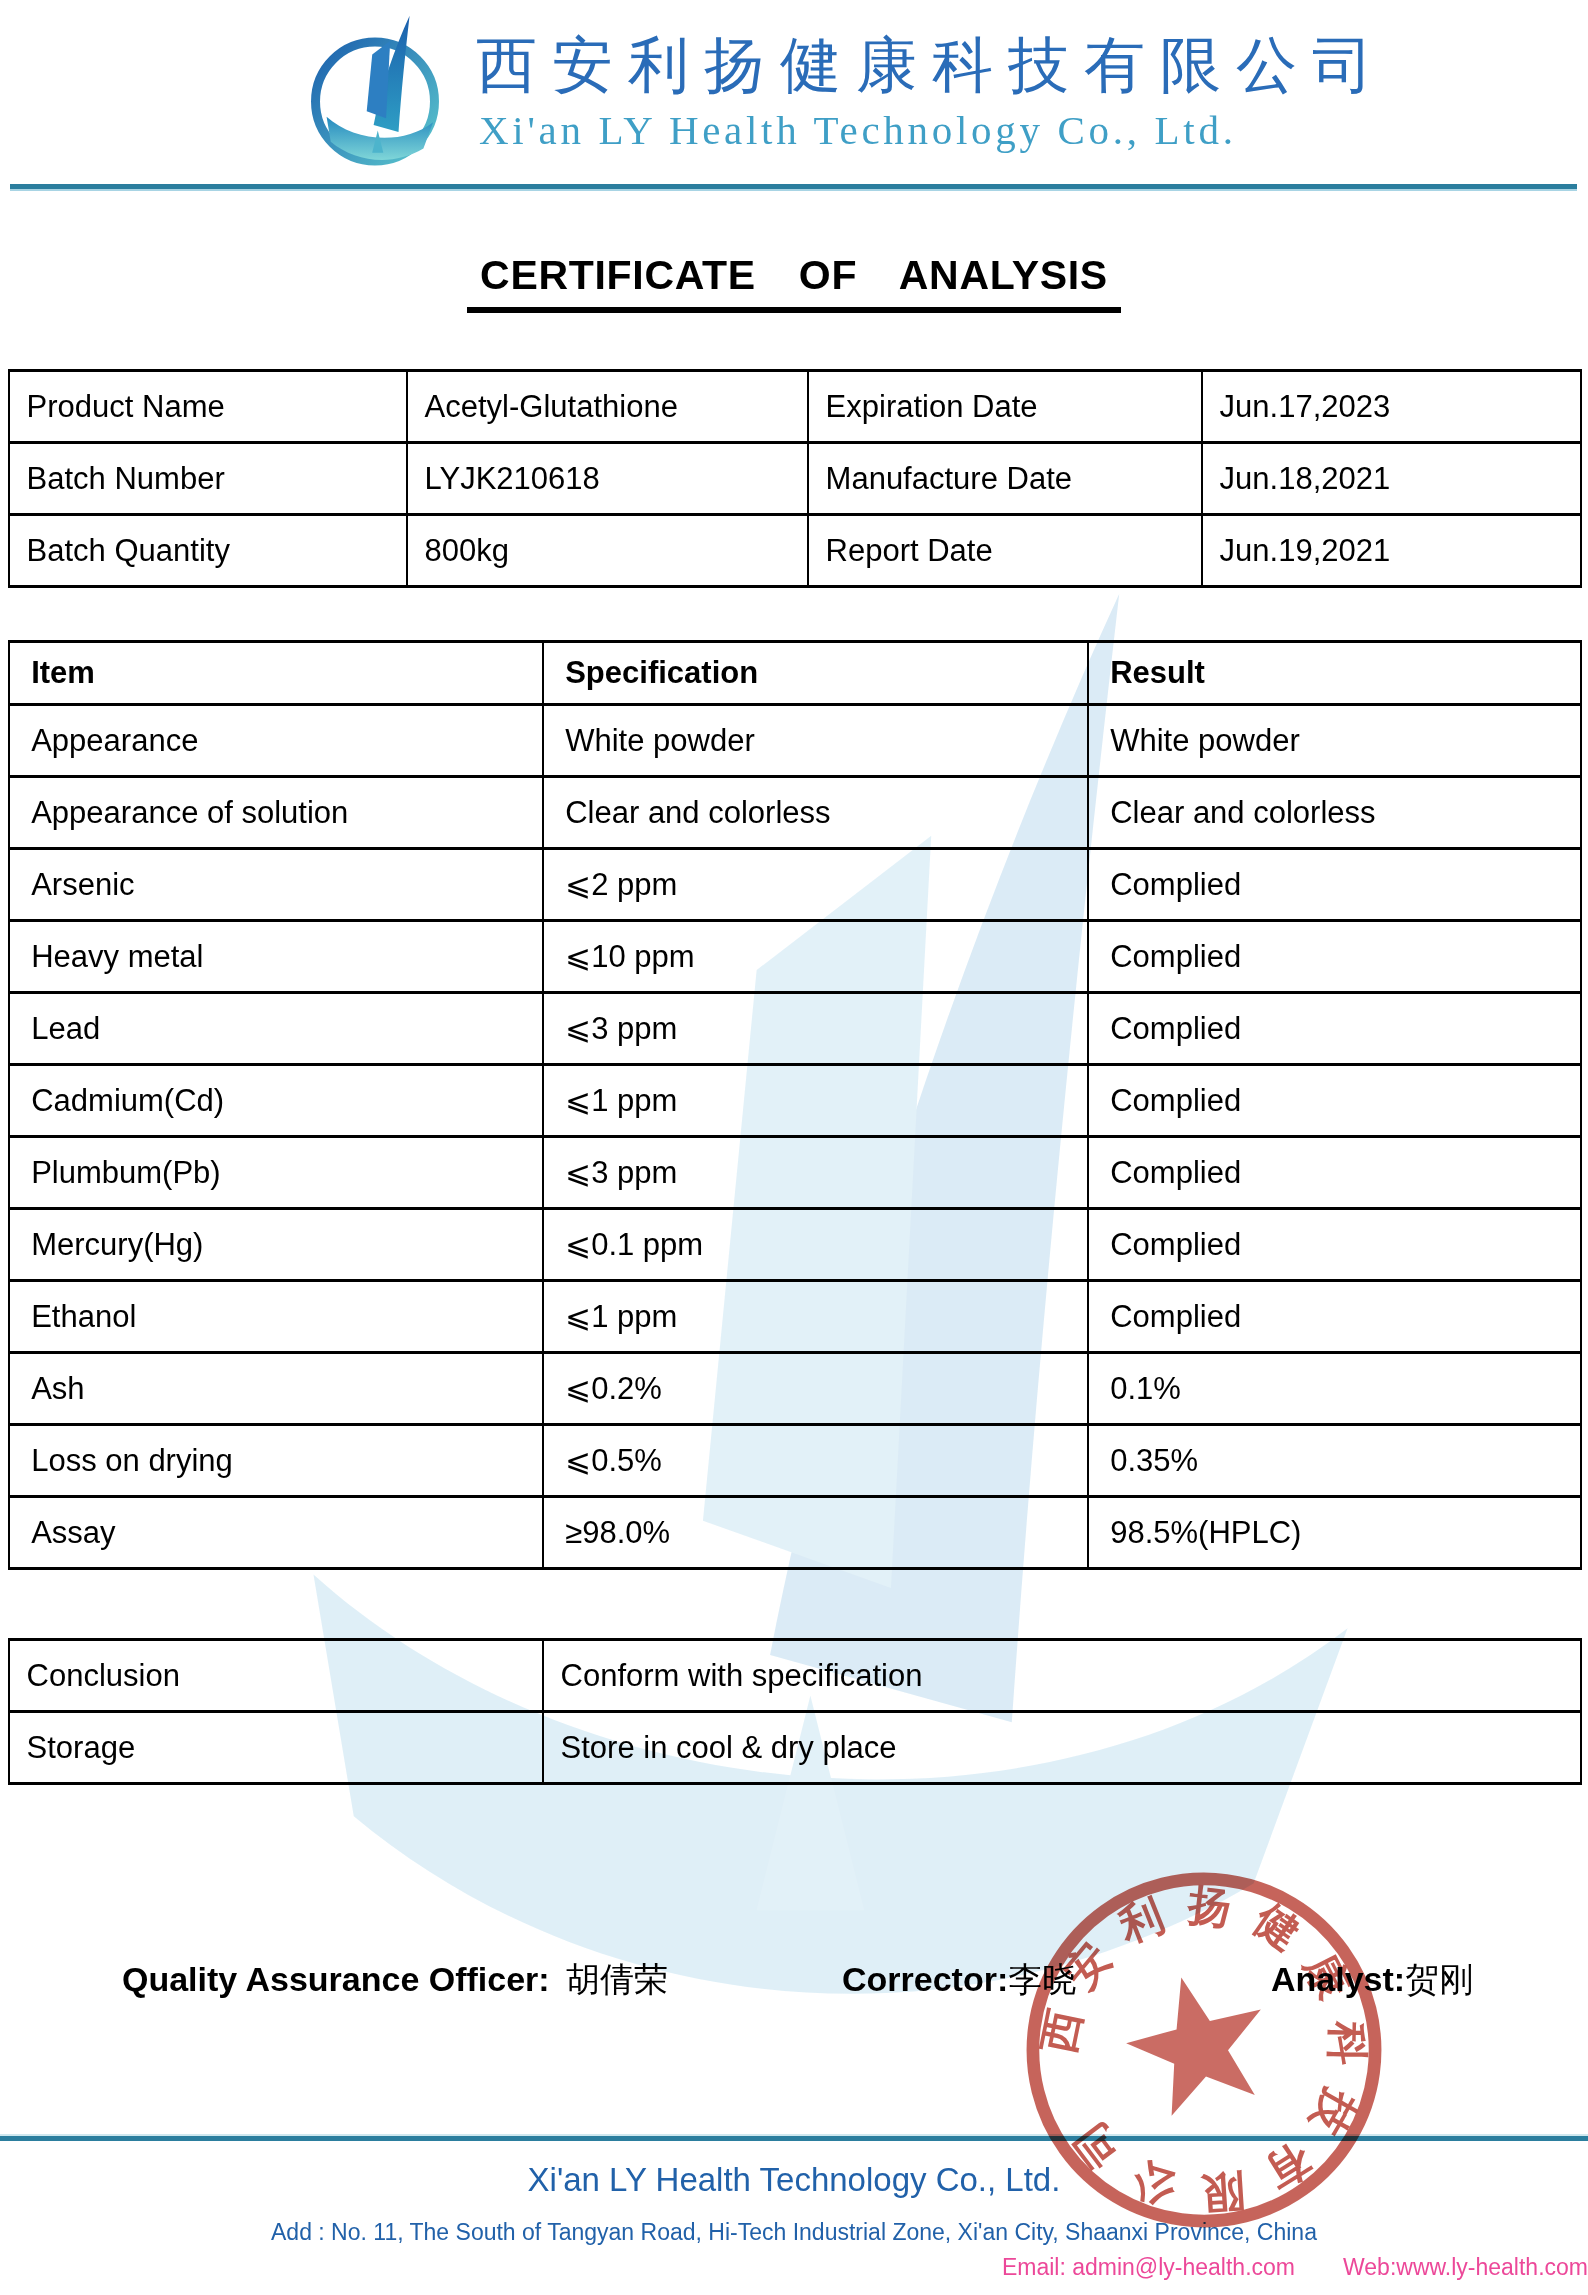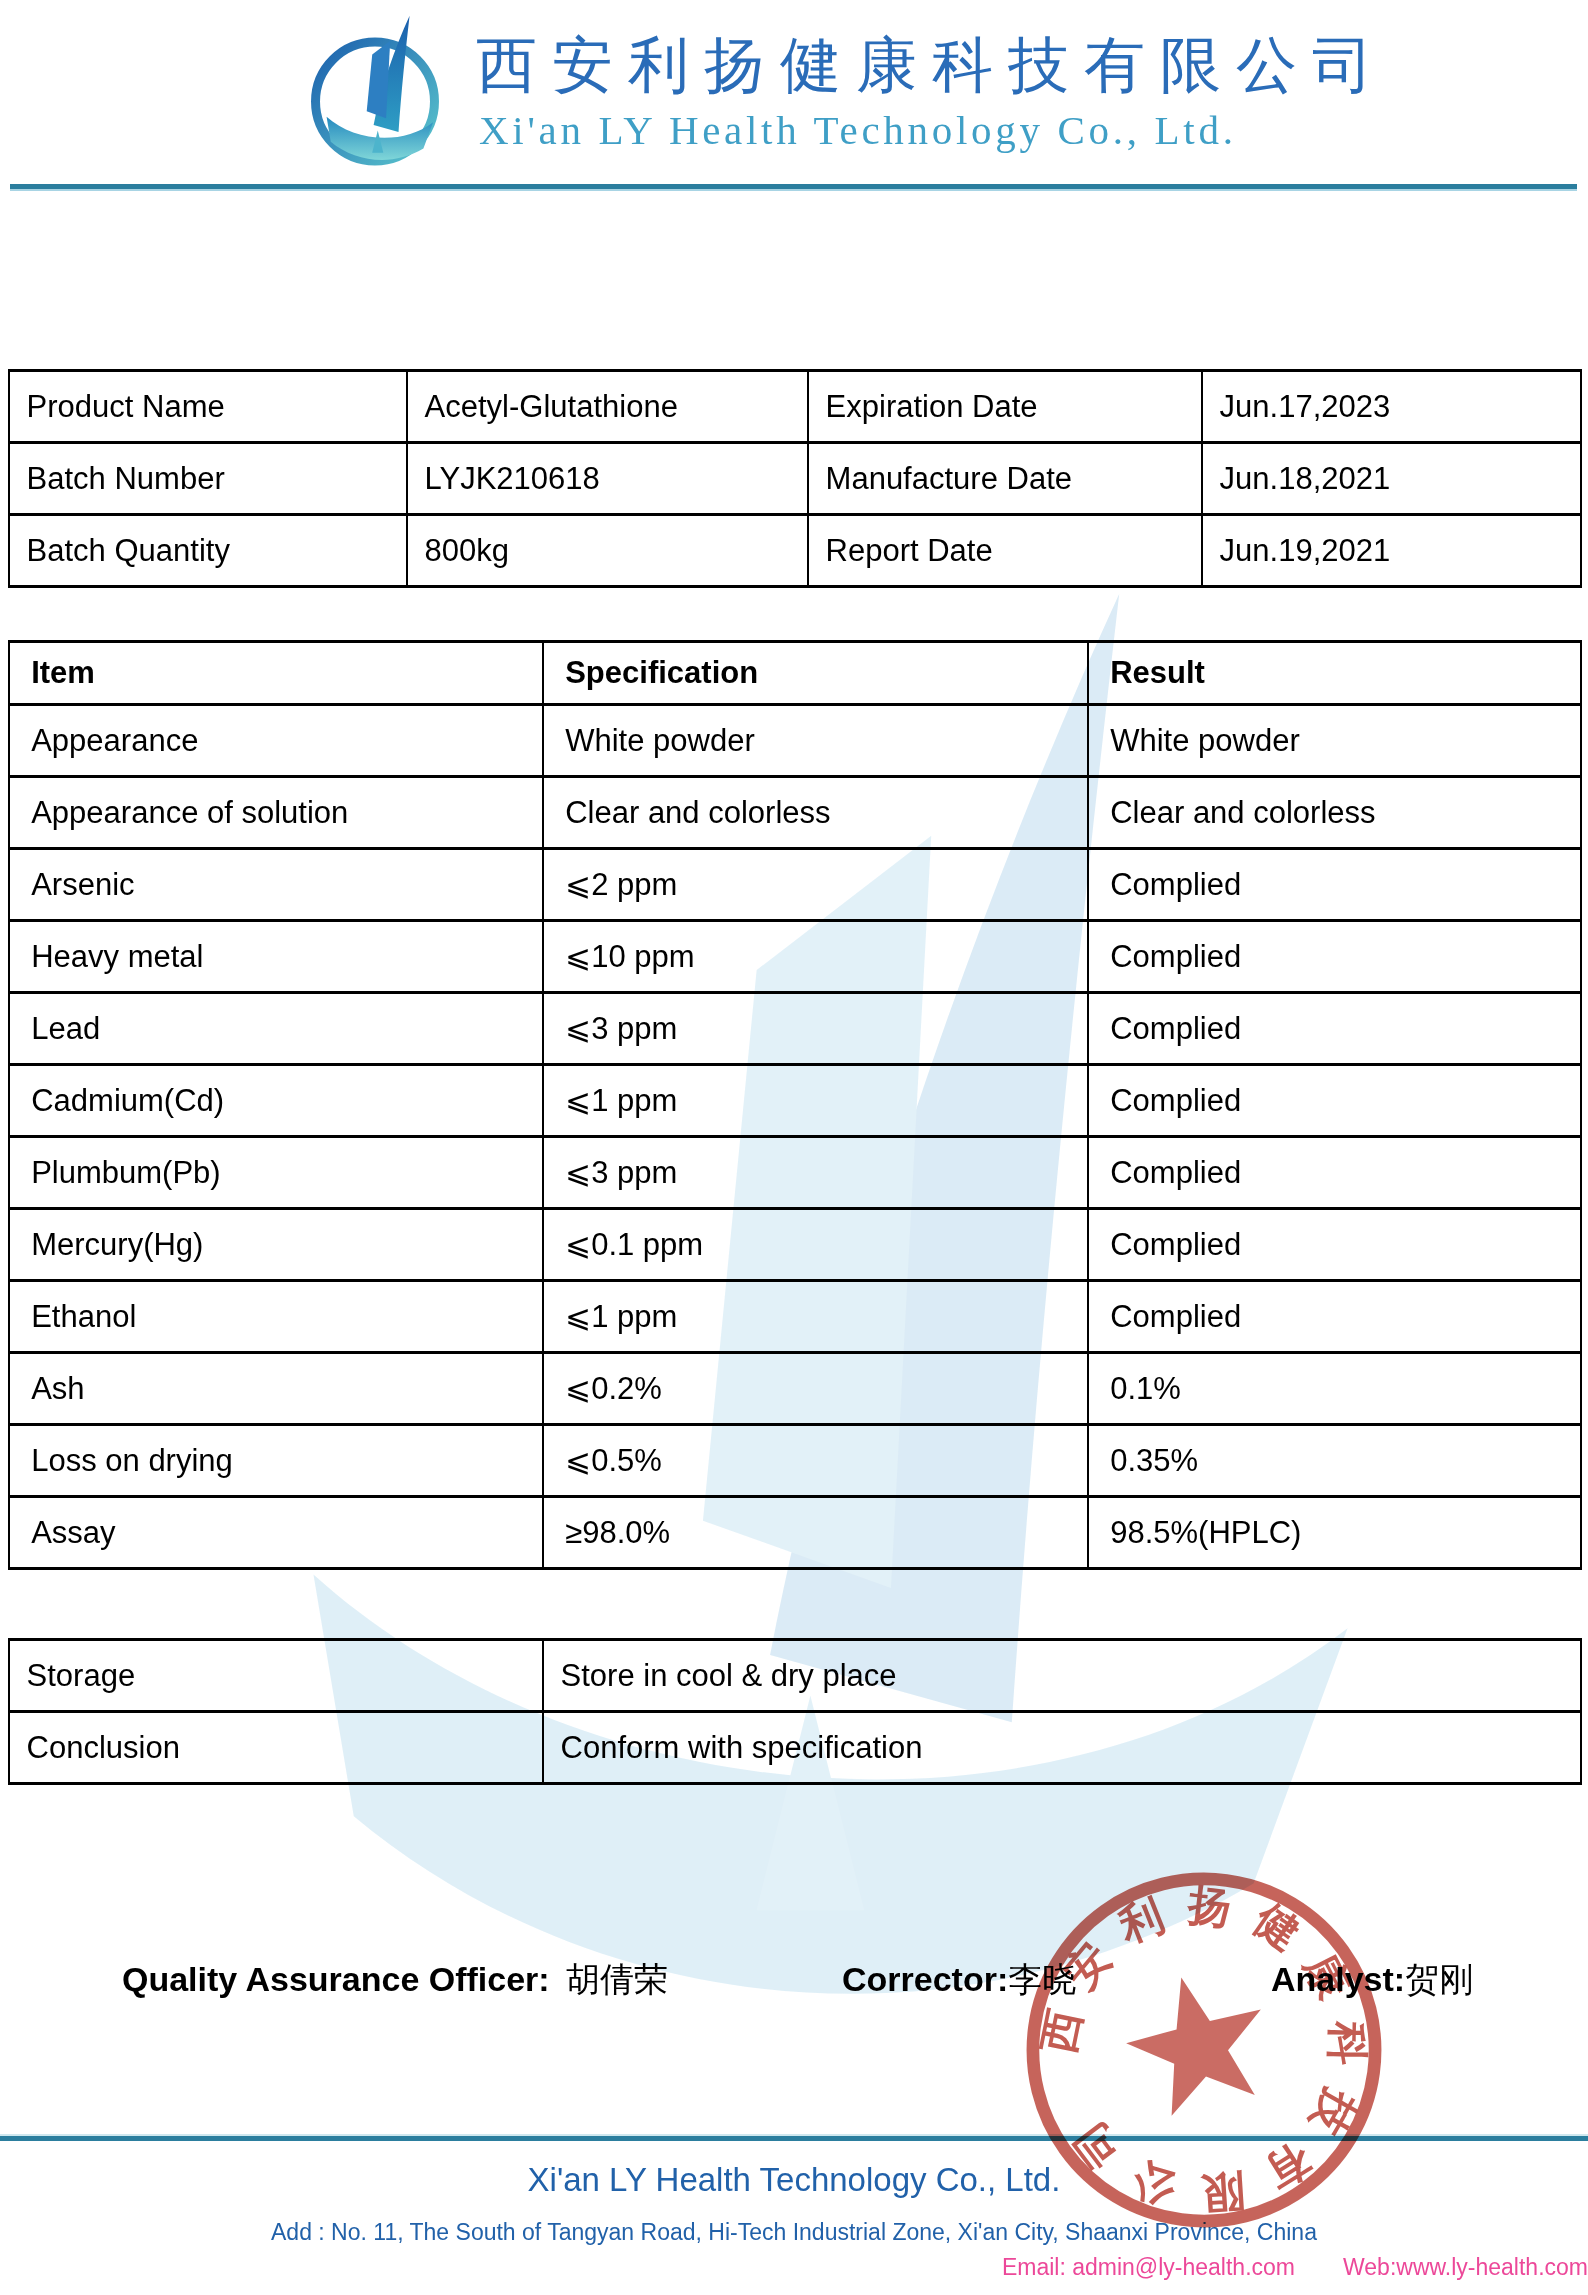--- a/index.html
+++ b/index.html
@@ -94,20 +94,23 @@
     <path d="M30,150 C70,186 140,192 184,158 L170,196 C126,222 72,216 36,186 Z" fill="url(#gHull)"></path>
     <path d="M96,202 L104,170 L112,202 Z" fill="#4db4cc"></path>
   </svg>
   <div class="company-zh">西安利扬健康科技有限公司</div>
   <div class="company-en">Xi'an LY Health Technology Co., Ltd.</div>
   <div class="header-rule">
       <div class="dark"></div>
       <div class="light"></div>
     </div>
 
+  <div class="title-wrap">
+    <span class="title">CERTIFICATE OF ANALYSIS</span>
+  </div>
 
   <table class="t-product">
     <colgroup>
         <col style="width:398px">
         <col style="width:401px">
         <col style="width:394px">
         <col style="width:379px">
       </colgroup>
     <tbody>
         <tr>
@@ -206,26 +209,26 @@
   </tbody>
     </table>
 
   <table class="t-summary">
     <colgroup>
         <col style="width:534px">
         <col style="width:1038px">
       </colgroup>
     <tbody>
         <tr>
+      <td>Conclusion</td>
+      <td>Conform with specification</td>
+    </tr>
+    <tr>
       <td>Storage</td>
       <td>Store in cool &amp; dry place</td>
-    </tr>
-    <tr>
-      <td>Conclusion</td>
-      <td>Conform with specification</td>
     </tr>
   </tbody>
     </table>
 
   <div class="signatures">
     <span class="sig sig-qa">
       <span class="lbl">Quality Assurance Officer:</span><span class="name">胡倩荣</span>
     </span>
     <span class="sig sig-cor">
       <span class="lbl">Corrector:</span><span class="name">李晓</span>

